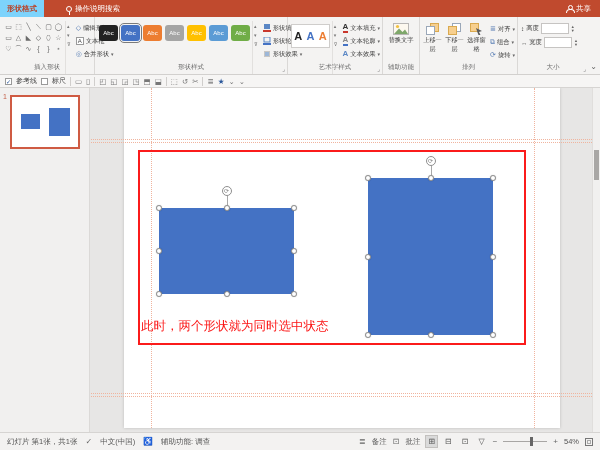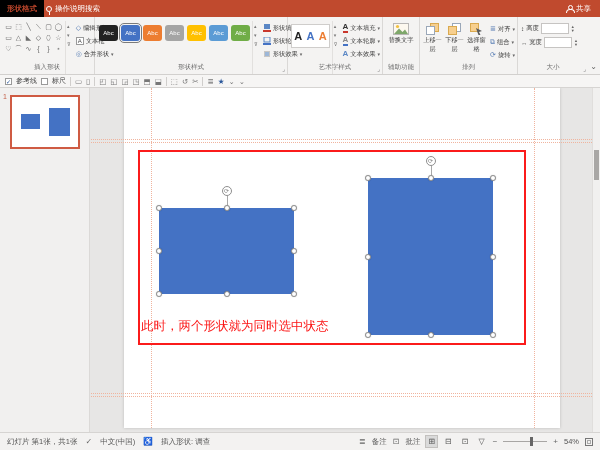--- a/index.html
+++ b/index.html
@@ -4,23 +4,23 @@
 <style>
   * { margin:0; padding:0; box-sizing:border-box; }
   html,body { width:600px; height:450px; overflow:hidden;
     font-family:"Liberation Sans", sans-serif; background:#e7e6e5; position:relative; }
 
   
   .titlebar { position:absolute; top:0; left:0; width:600px; height:17px;
     background:#c04a2e; display:flex; align-items:stretch; color:#fff; font-size:7.5px; }
   .menu-tabs { display:flex; align-items:center; padding-left:5px; }
   .mtab { padding:0 4.5px; cursor:default; white-space:nowrap; }
-  .active-tab { background:#000000; color:#b8442a; display:flex; align-items:center;
+  .active-tab { background:#7dd3fc; color:#b8442a; display:flex; align-items:center;
     padding:0 7px; font-weight:bold;font-family:Liberation Serif, serif; }
-  .searchbox { display:flex; align-items:center; gap:3px; padding:0 2px; }
+  .searchbox { display:flex; align-items:center; gap:3px; padding:0 22px; }
   .bulb { width:6px; height:6px; border:1px solid #fff; border-radius:50%; position:relative; }
   .bulb:after { content:""; position:absolute; left:2px; top:5px; width:1px; height:3px; background:#fff; }
   .share { margin-left:auto; display:flex; align-items:center; gap:3px; padding-right:9px; }
   .person { width:7px; height:7px; position:relative; }
   .person:before { content:""; position:absolute; left:2px; top:0; width:3px; height:3px;
     border:1px solid #fff; border-radius:50%; }
   .person:after { content:""; position:absolute; left:0; top:4px; width:7px; height:3px;
     border:1px solid #fff; border-bottom:none; border-radius:4px 4px 0 0; }
 
   
@@ -450,21 +450,21 @@
       <div class="v-thumb"></div>
     </div>
   </div>
 </div>
 
 <div class="statusbar">
   <span>幻灯片 第1张，共1张</span>
   <span class="sb-ic">✓</span>
   <span>中文(中国)</span>
   <span class="sb-ic">♿</span>
-  <span>插入形状: 调查</span>
+  <span>辅助功能: 调查</span>
 
   <div class="sb-right">
     <span class="sb-ic">≣</span>
     <span>备注</span>
     <span class="sb-ic">⊡</span>
     <span>批注</span>
     <span class="view-ic active">⊞</span>
     <span class="view-ic">⊟</span>
     <span class="view-ic">⊡</span>
     <span class="view-ic">▽</span>

